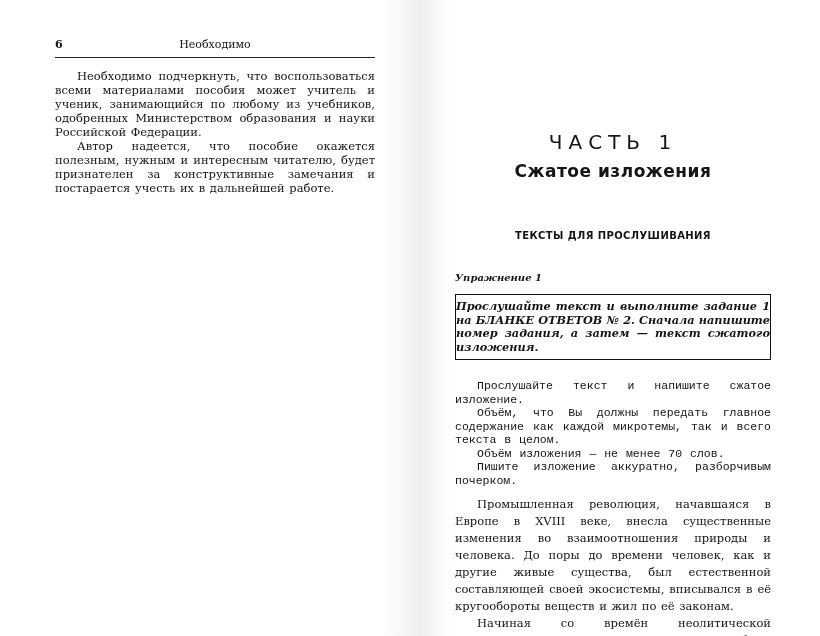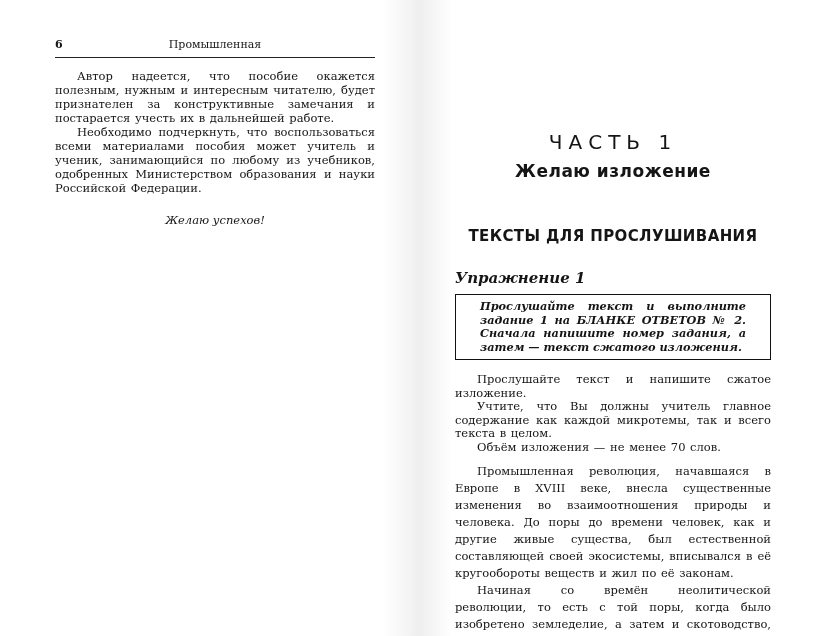--- a/index.html
+++ b/index.html
@@ -50,72 +50,72 @@
     text-align:center; font-weight:normal;
     font-size:20px; line-height:24px; letter-spacing:6px;
   }
   .part-subtitle {
     text-align:center; font-weight:bold;
     font-size:17px; line-height:22px; letter-spacing:0.5px;
     margin-top:6px;
   }
   .section-title {
     text-align:center; font-weight:bold;
-    font-size:15px; line-height:16px; letter-spacing:0.4px;
+    font-size:10px; line-height:16px; letter-spacing:0.4px;
     margin-top:46px;
   }
   .exercise-title {
     font-weight:bold; font-style:italic;
-    font-size:15px; line-height:16px;
+    font-size:10px; line-height:16px;
     margin-top:26px;
   }
   .instruction-box {
     margin-top:8px;
     border:1.5px solid #111;
-    padding:5px 24px;
+    padding:5px 0;
     font-weight:bold; font-style:italic;
     font-size:11.3px; line-height:13.5px;
     text-align:justify;
   }
-  .tasks { margin-top:13px; }
+  .tasks { margin-top:19px;font-family:Liberation Mono, monospace; }
   .tasks .body-par { line-height:13.5px; }
   .main-text { margin-top:9px; }
   .main-text .body-par { line-height:17px; }
 </style>
 </head>
 <body>
 
 <div class="spread">
 
   <div class="gutter"></div>
 
   <div class="left-page">
     <div class="running-head">
       <span class="page-num">6</span>
-      <span class="head-title">Промышленная</span>
+      <span class="head-title">Необходимо</span>
     </div>
+    <p class="body-par">Необходимо подчеркнуть, что воспользоваться всеми материалами пособия может учитель и ученик, занимающийся по любому из учебников, одобренных Министерством образования и науки Российской Федерации.</p>
     <p class="body-par">Автор надеется, что пособие окажется полезным, нужным и интересным читателю, будет признателен за конструктивные замечания и постарается учесть их в дальнейшей работе.</p>
-    <p class="body-par">Необходимо подчеркнуть, что воспользоваться всеми материалами пособия может учитель и ученик, занимающийся по любому из учебников, одобренных Министерством образования и науки Российской Федерации.</p>
-    <div class="signature">Желаю успехов!</div>
   </div>
 
   <div class="right-page">
     <div class="part-title sans">ЧАСТЬ 1</div>
-    <div class="part-subtitle sans">Желаю изложение</div>
+    <div class="part-subtitle sans">Сжатое изложения</div>
 
     <div class="section-title sans">ТЕКСТЫ ДЛЯ ПРОСЛУШИВАНИЯ</div>
 
     <div class="exercise-title">Упражнение 1</div>
 
     <div class="instruction-box">Прослушайте текст и выполните задание 1 на БЛАНКЕ ОТВЕТОВ № 2. Сначала напишите номер задания, а затем — текст сжатого изложения.</div>
 
     <div class="tasks">
       <p class="body-par">Прослушайте текст и напишите сжатое изложение.</p>
-      <p class="body-par">Учтите, что Вы должны учитель главное содержание как каждой микротемы, так и всего текста в целом.</p>
+      <p class="body-par">Объём, что Вы должны передать главное содержание как каждой микротемы, так и всего текста в целом.</p>
       <p class="body-par">Объём изложения — не менее 70 слов.</p>
+      <p class="body-par">Пишите изложение аккуратно, разборчивым почерком.</p>
     </div>
 
     <div class="main-text">
       <p class="body-par">Промышленная революция, начавшаяся в Европе в XVIII веке, внесла существенные изменения во взаимоотношения природы и человека. До поры до времени человек, как и другие живые существа, был естественной составляющей своей экосистемы, вписывался в её кругообороты веществ и жил по её законам.</p>
       <p class="body-par">Начиная со времён неолитической революции, то есть с той поры, когда было изобретено земледелие, а затем и скотоводство, взаимоотношения человека и природы стали качественно меняться. Сельскохозяйственная деятель-</p>
     </div>
   </div>
 
 </div>
 

